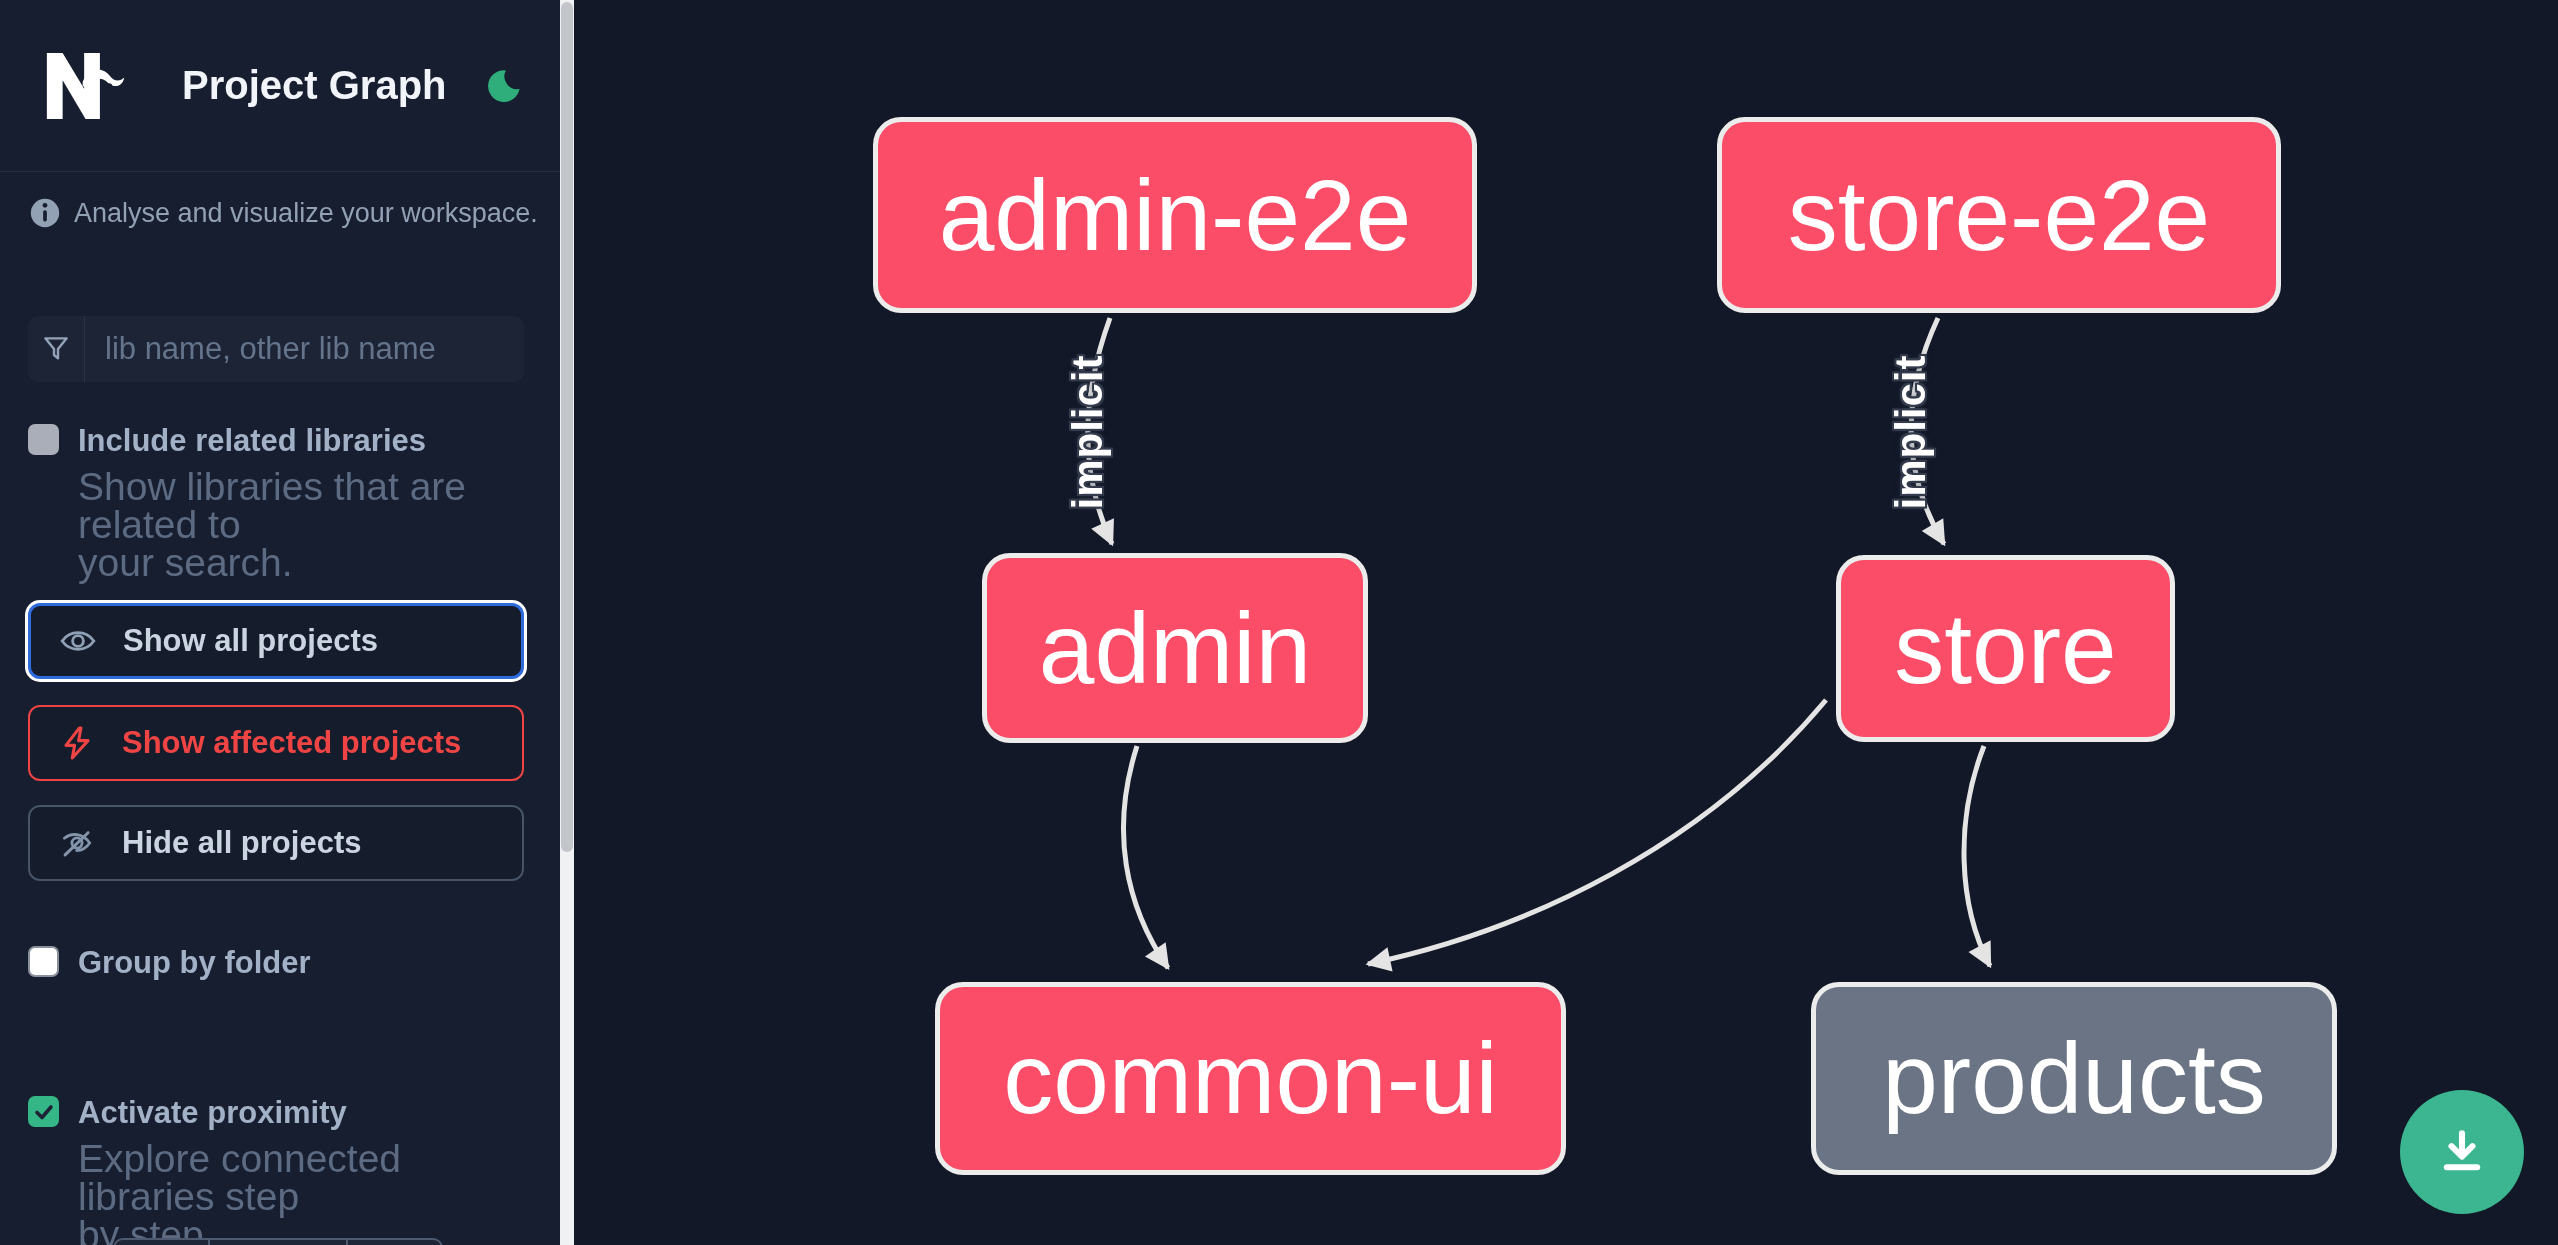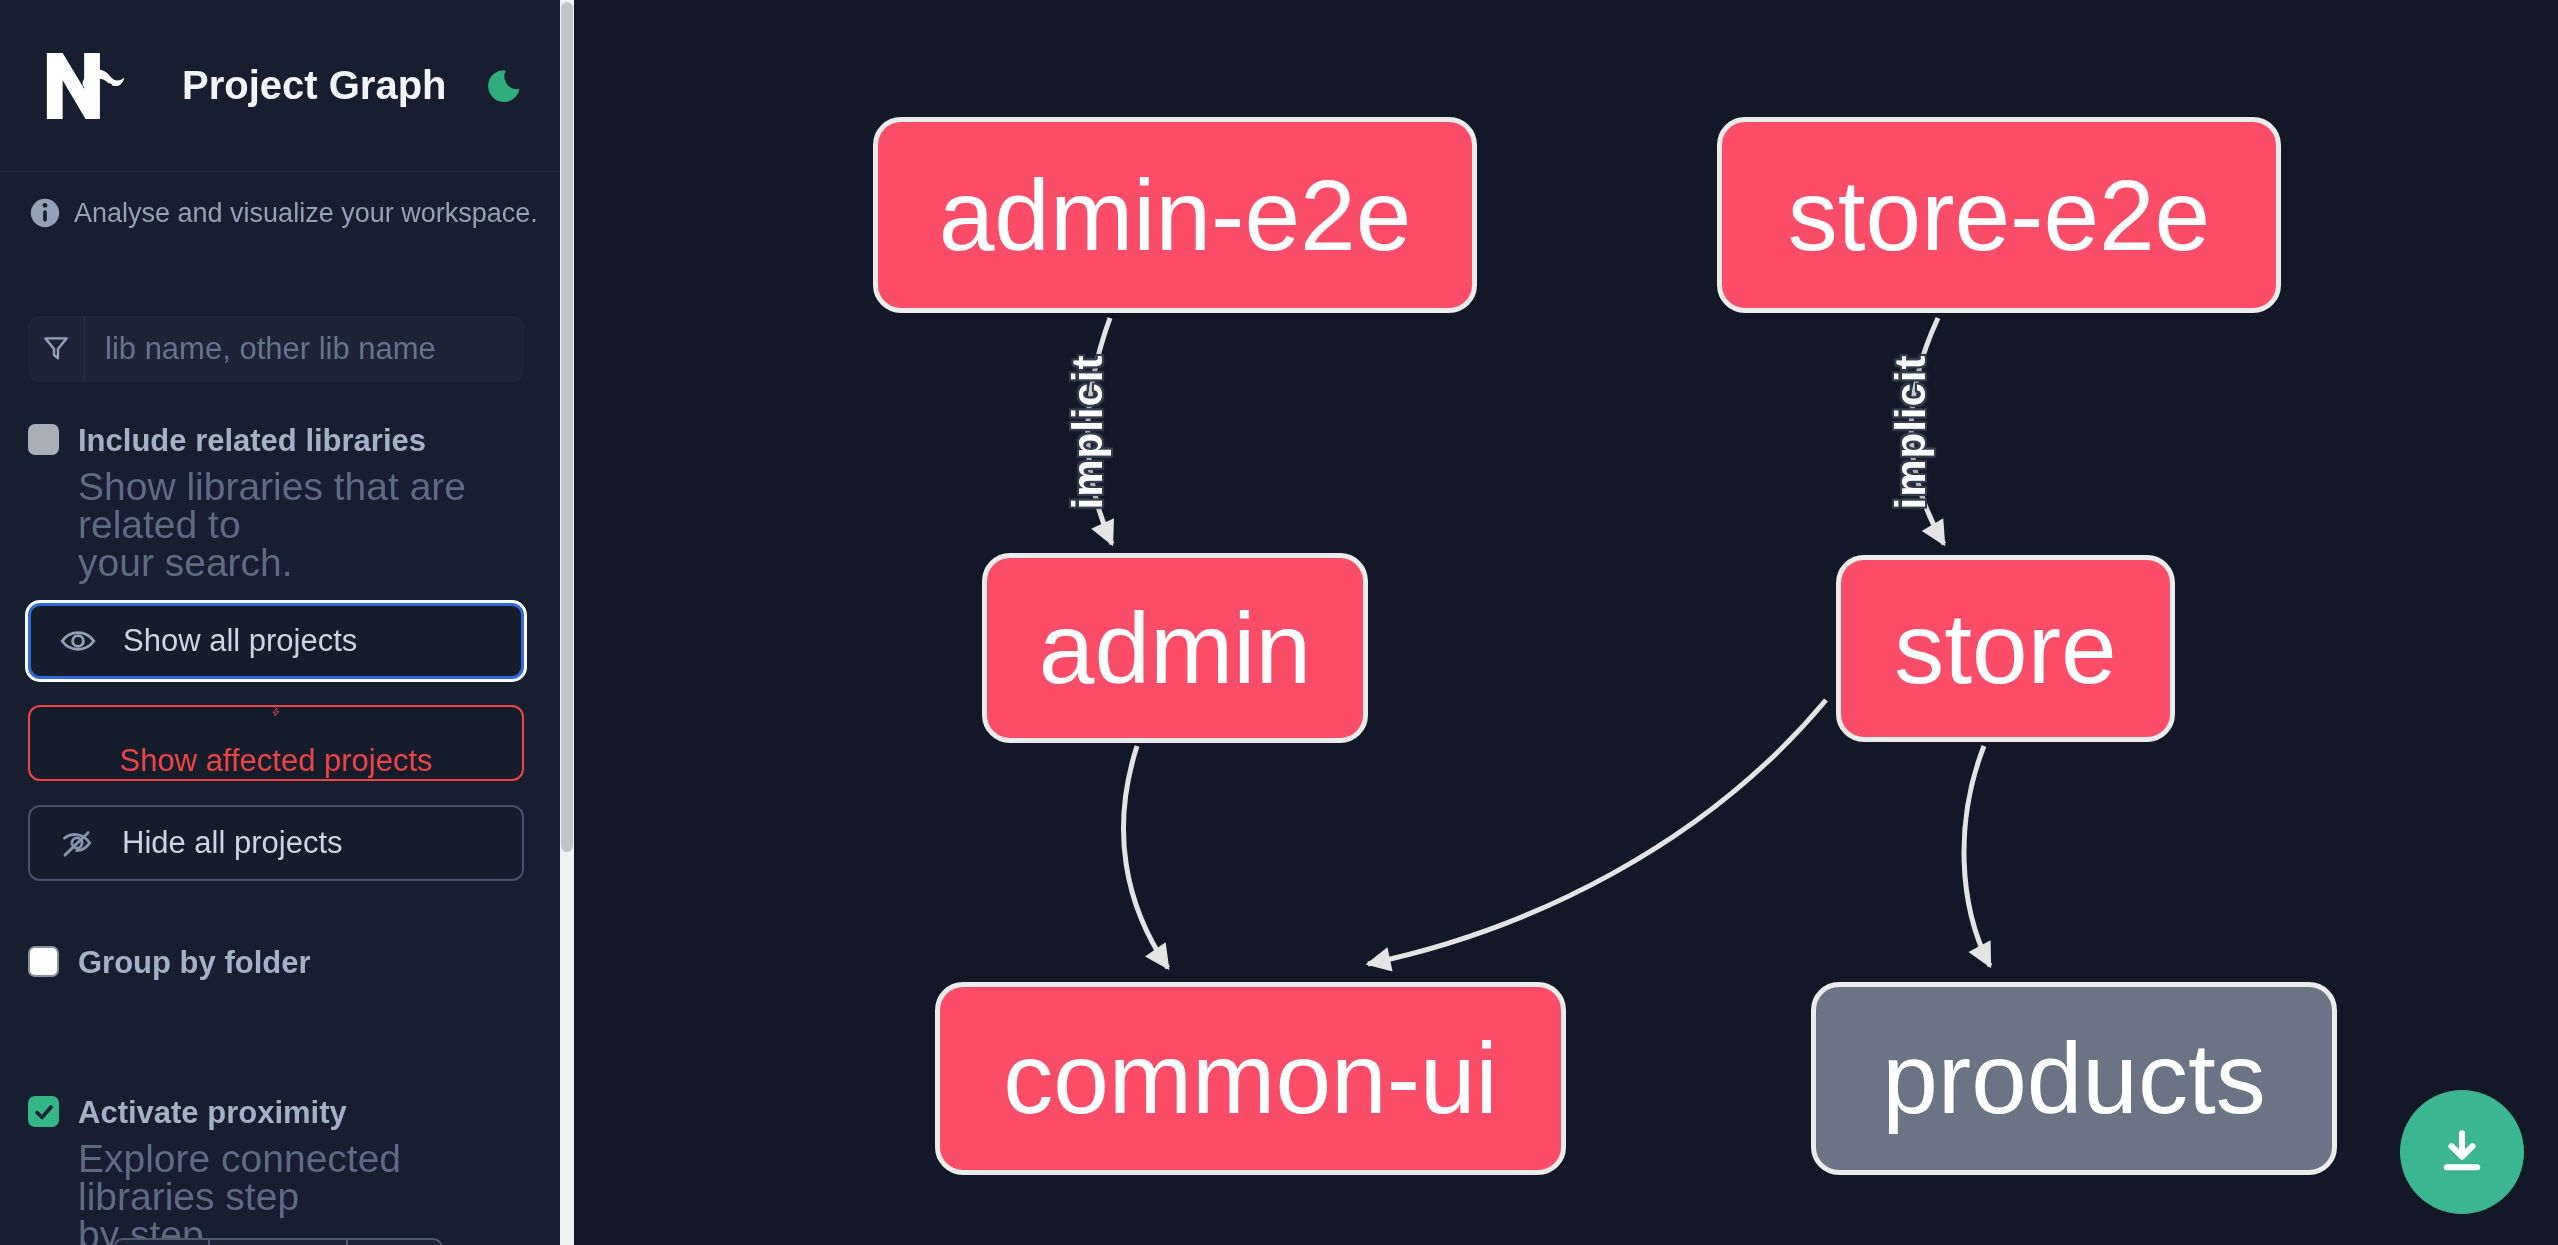--- a/index.html
+++ b/index.html
@@ -45,21 +45,21 @@
   .toggle-box{position:absolute;left:0;top:0;width:31px;height:31px;border-radius:7px;cursor:pointer;
               display:flex;align-items:center;justify-content:center;}
   .box-silver{background:#a9aeb8;}
   .box-white{background:#ffffff;border:2px solid #8a919d;}
   .box-green{background:#35b687;}
   .toggle-title{margin-left:50px;color:#a3b1c6;font-size:31px;font-weight:600;line-height:34px;}
   .toggle-desc{margin-left:50px;margin-top:10px;color:#5d6b82;font-size:39px;line-height:38px;}
 
   .sb-btn{position:absolute;left:28px;width:496px;height:76px;border-radius:12px;background:#151c2c;
           display:flex;align-items:center;gap:26px;padding:0 28px;cursor:pointer;
-          border:2px solid #475366;color:#cbd5e1;font-size:31px;font-weight:400;}
+          border:2px solid #475366;color:#cbd5e1;font-size:31px;font-weight:700;}
   .sb-btn.focused{border:3px solid #2e6bdb;box-shadow:0 0 0 3px #ffffff;}
   .sb-btn.affected{border:2px solid #ef4444;color:#ef4444;}
 
   .segmented{position:absolute;left:113px;top:1238px;width:330px;height:50px;background:#1d2536;
              border:2px solid #4e5a70;border-radius:10px;display:flex;}
   .segmented .seg{flex:1;cursor:pointer;}
   .segmented .seg + .seg{border-left:2px solid #4e5a70;}
   .segmented .seg.mid{flex:1.45;}
 </style>
 </head>
@@ -146,21 +146,21 @@
     </div>
 
     <div class="sb-btn focused" style="top:603px;">
       <svg width="38" height="38" viewBox="0 0 24 24">
         <path d="M2 12 C 7 5 17 5 22 12 C 17 19 7 19 2 12 z" fill="none" stroke="#8fa0b5" stroke-width="1.8"></path>
         <circle cx="12" cy="12" r="3.4" fill="none" stroke="#8fa0b5" stroke-width="1.8"></circle>
       </svg>
       <span>Show all projects</span>
     </div>
 
-    <div class="sb-btn affected" style="top:705px;flex-direction:column;">
+    <div class="sb-btn affected" style="top:705px;">
       <svg width="38" height="38" viewBox="0 0 24 24">
         <path d="M13.5 2.5 L5 13.5 h5.5 L9 21.5 L19 10.5 h-6 l1.5 -8 z" fill="none" stroke="#ef4444" stroke-width="1.9" stroke-linejoin="round"></path>
       </svg>
       <span>Show affected projects</span>
     </div>
 
     <div class="sb-btn" style="top:805px;">
       <svg width="38" height="38" viewBox="0 0 24 24">
         <path d="M4 9 C 8.5 5.5 15.5 5.5 20 12 C 17.8 15.2 14.8 16.8 11.8 16.8" fill="none" stroke="#8495ab" stroke-width="1.8" stroke-linecap="round"></path>
         <circle cx="12" cy="12" r="3.2" fill="none" stroke="#8495ab" stroke-width="1.8"></circle>

